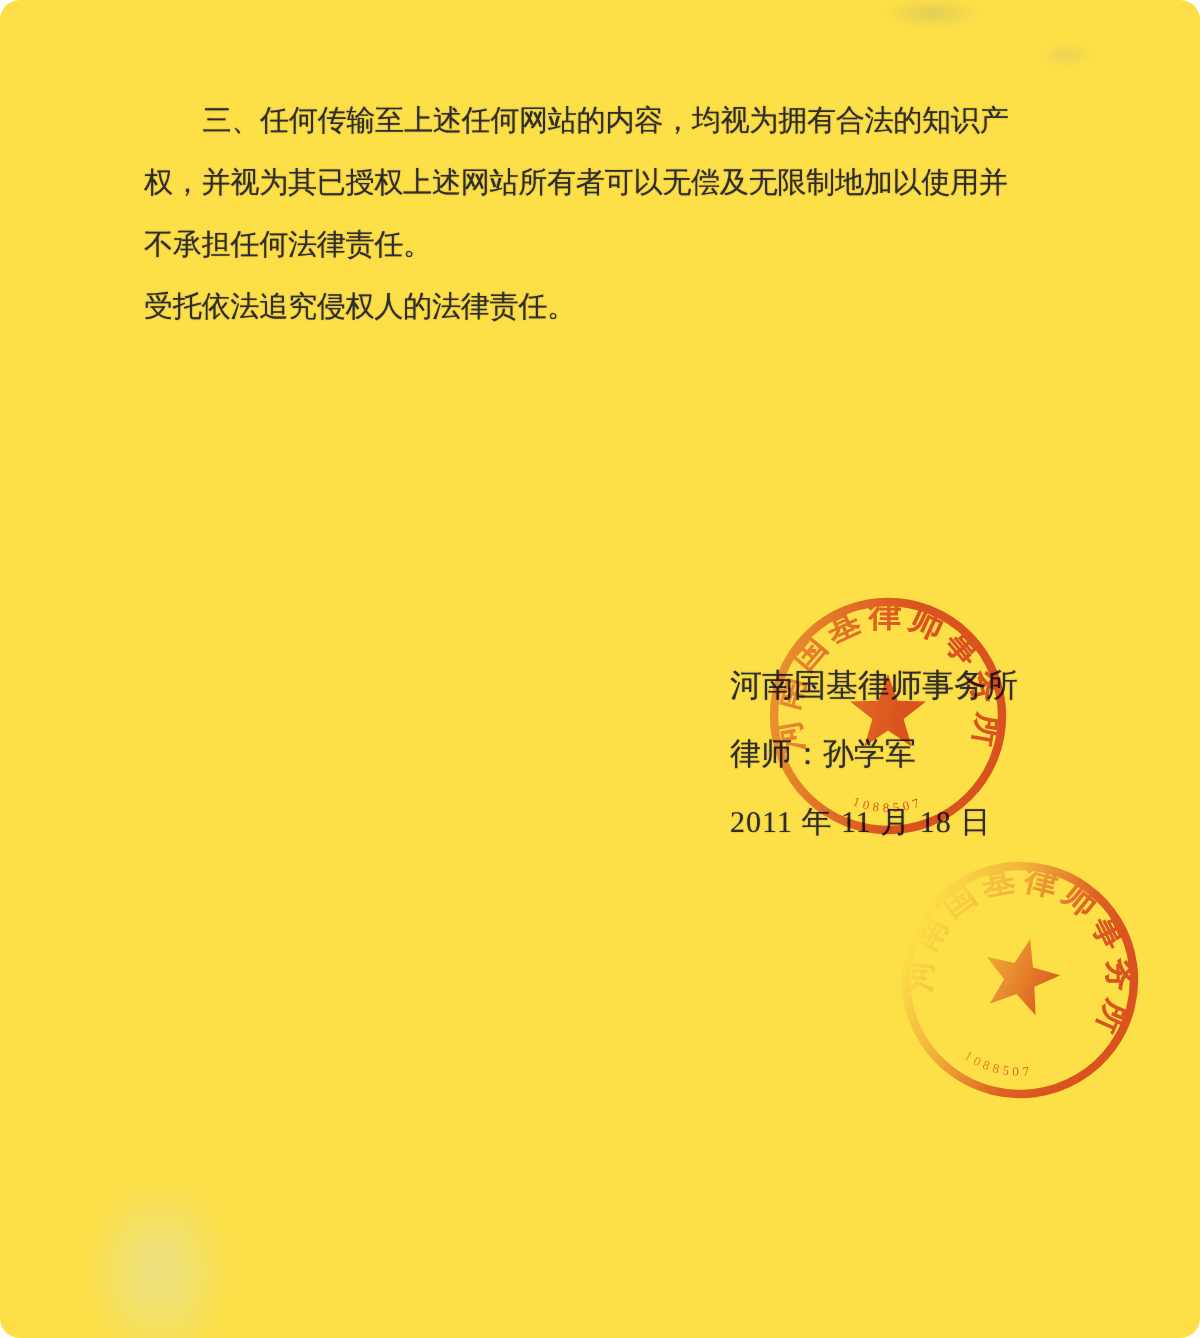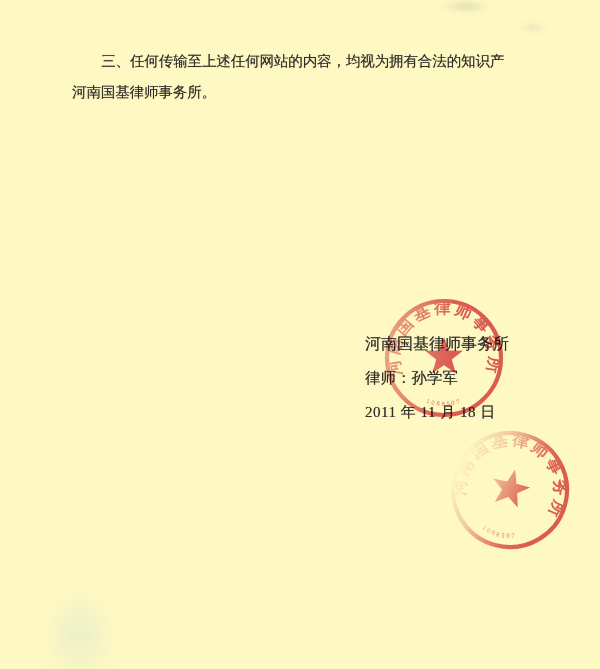--- a/index.html
+++ b/index.html
@@ -1,21 +1,21 @@
 <!DOCTYPE html>
 <html><head>
 <meta charset="utf-8">
 <style>
   html,body{margin:0;padding:0;}
   body{
     width:600px;height:669px;position:relative;overflow:hidden;
     background:#fdfdfb;
     font-family:"Liberation Serif","DejaVu Serif",serif;
   }
-  .page{position:absolute;inset:0;background:#fef9c3;}
+  .page{position:absolute;inset:0;background:#fde047;border-radius:10px;}
   
   #body-text{
     position:absolute;left:72px;top:46px;
     font-size:14.6px;line-height:31px;letter-spacing:-0.2px;
     color:#2f2c29;white-space:nowrap;
     text-shadow:0 0 .7px rgba(47,44,41,.55);
   }
   #body-text .line{height:31px;}
   #body-text .line.first{text-indent:2em;}
   
@@ -51,21 +51,23 @@
   #smudge-3{left:42px;top:588px;width:75px;height:95px;filter:blur(6px);
     background:radial-gradient(closest-side,rgba(215,228,205,.5),rgba(215,228,205,0));}
 </style>
 </head>
 <body>
 
 <div class="page">
 
   <div id="body-text">
       <div class="line first">三、任何传输至上述任何网站的内容，均视为拥有合法的知识产</div>
-      <div class="line">河南国基律师事务所。</div>
+      <div class="line">权，并视为其已授权上述网站所有者可以无偿及无限制地加以使用并</div>
+      <div class="line">不承担任何法律责任。</div>
+      <div class="line">受托依法追究侵权人的法律责任。</div>
     </div>
 
   <div id="signature">
     <div class="firm">河南国基律师事务所</div>
     <div class="signer">律师：孙学军</div>
     <div class="date">2011 年 11 月 18 日</div>
   </div>
 
   <svg id="stamp-main" class="stamp" width="130" height="130" viewBox="0 0 130 130" xmlns="http://www.w3.org/2000/svg" style="color: rgb(217, 80, 94);">
     <defs>

